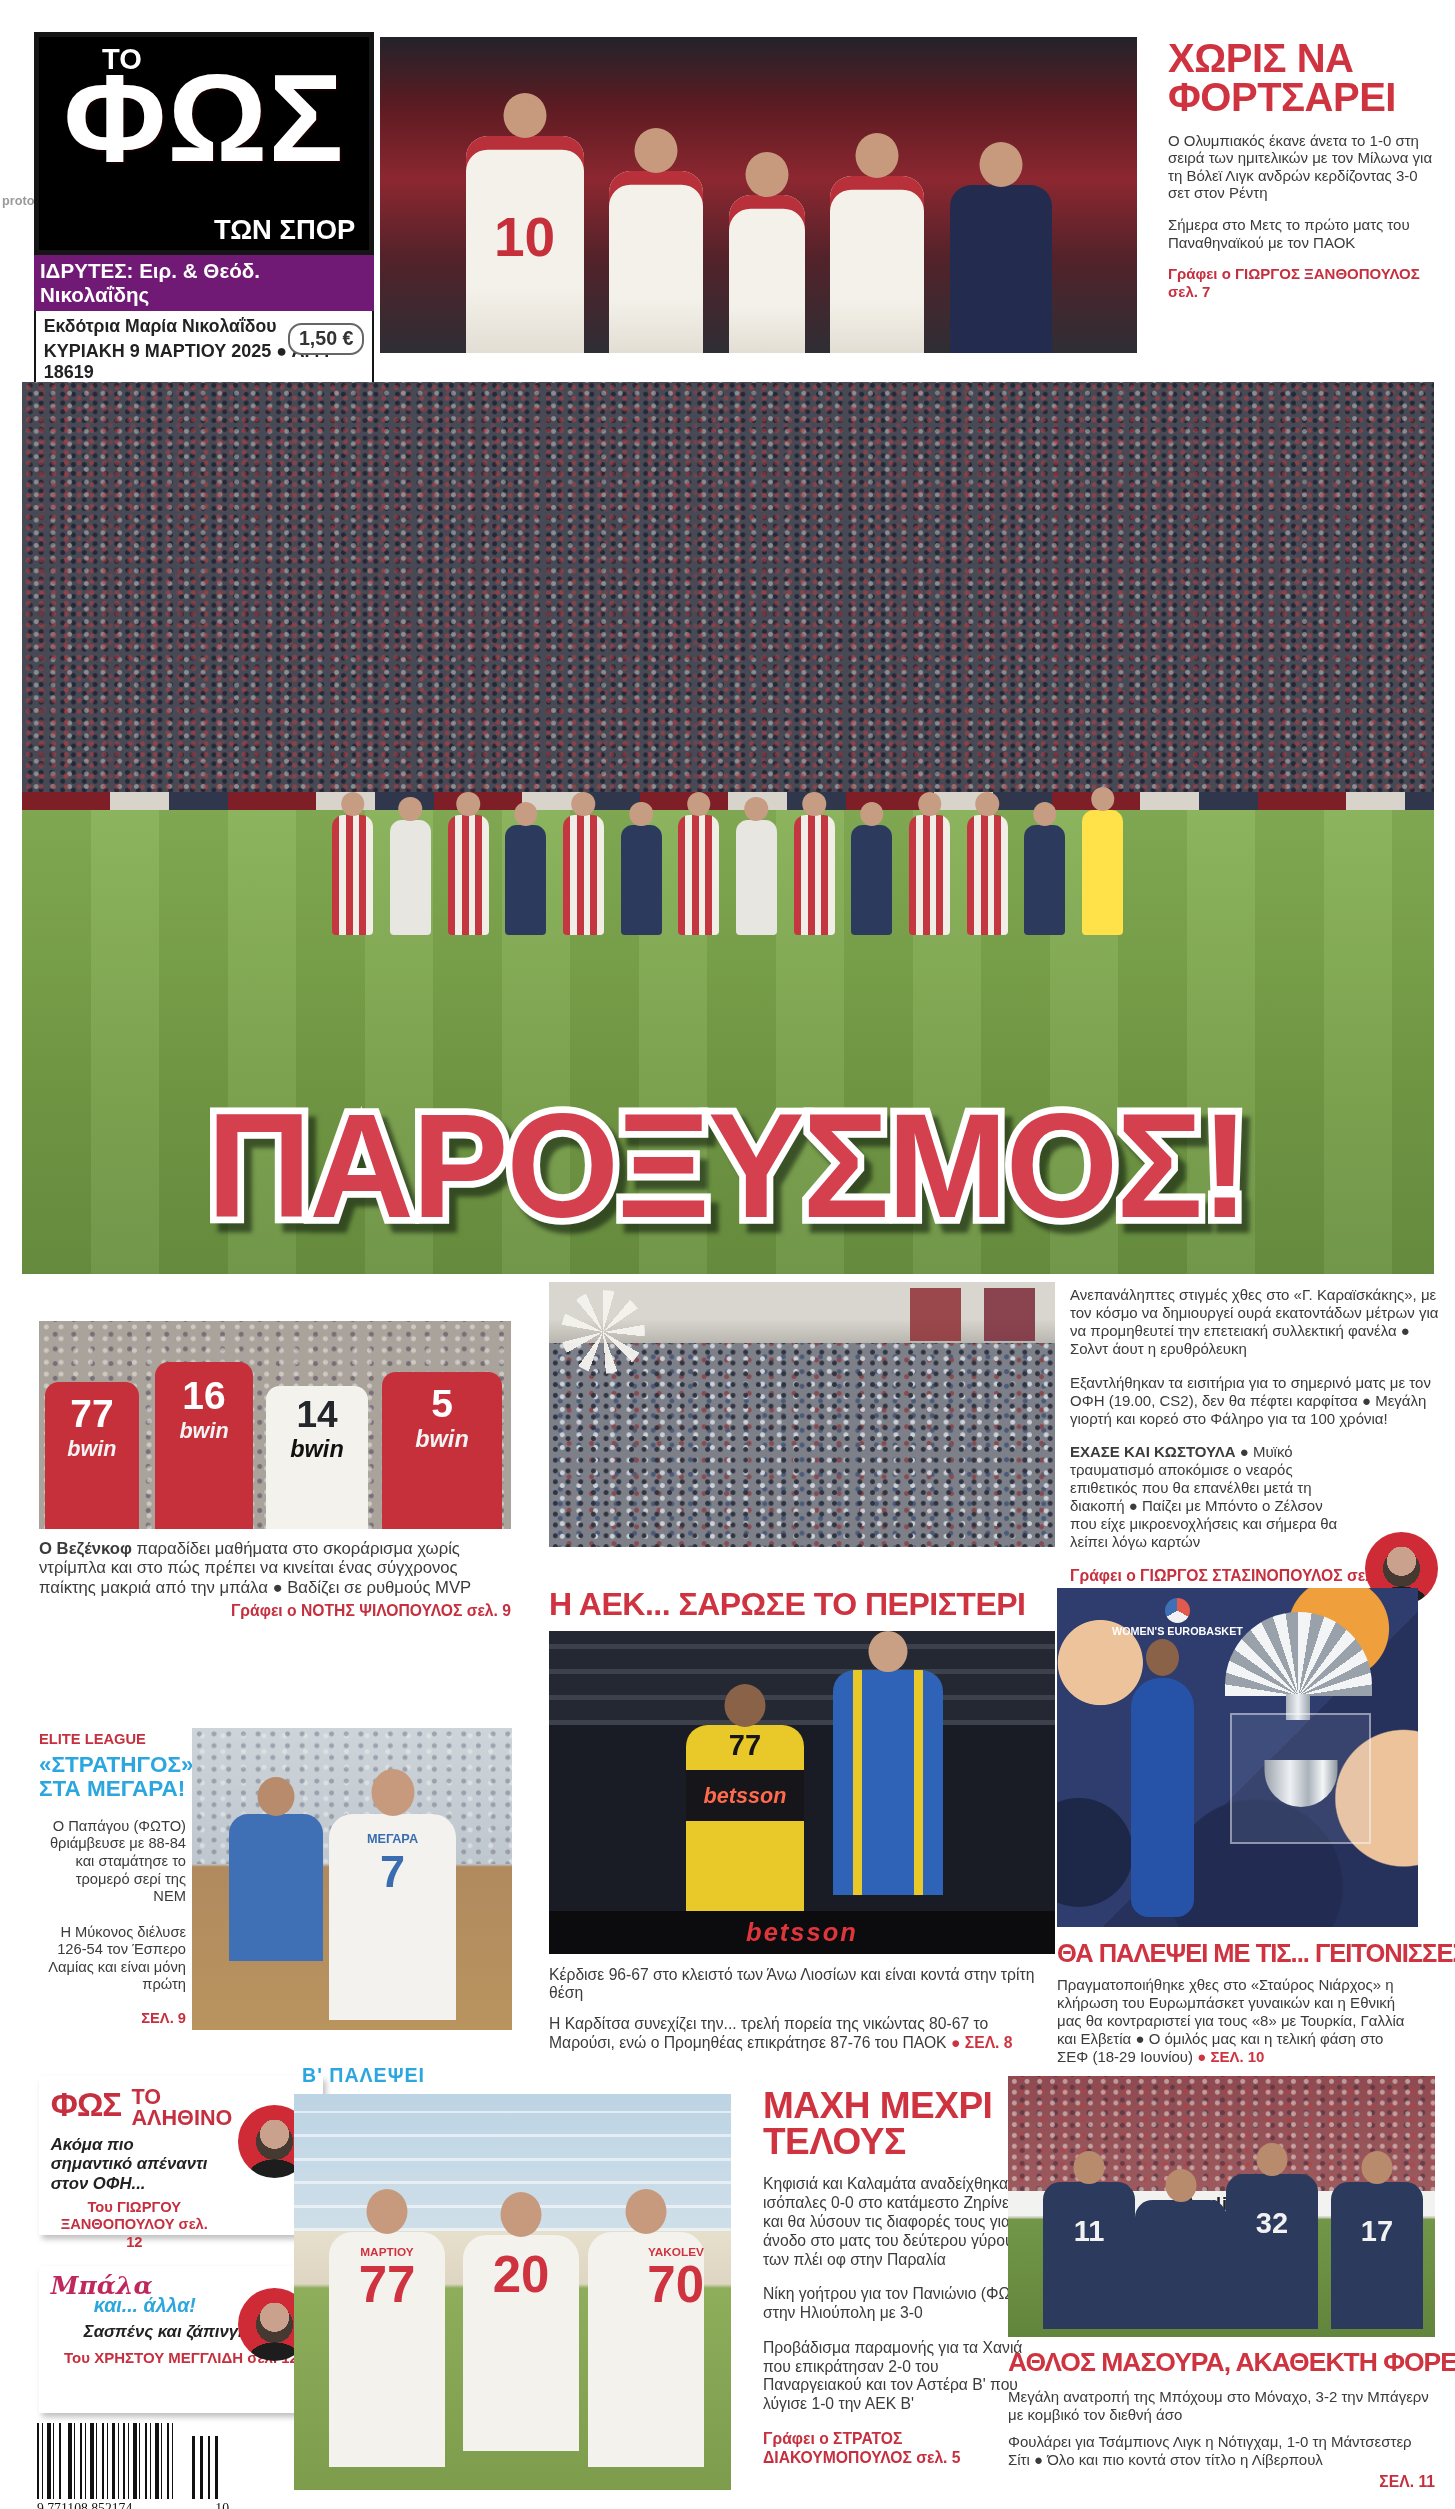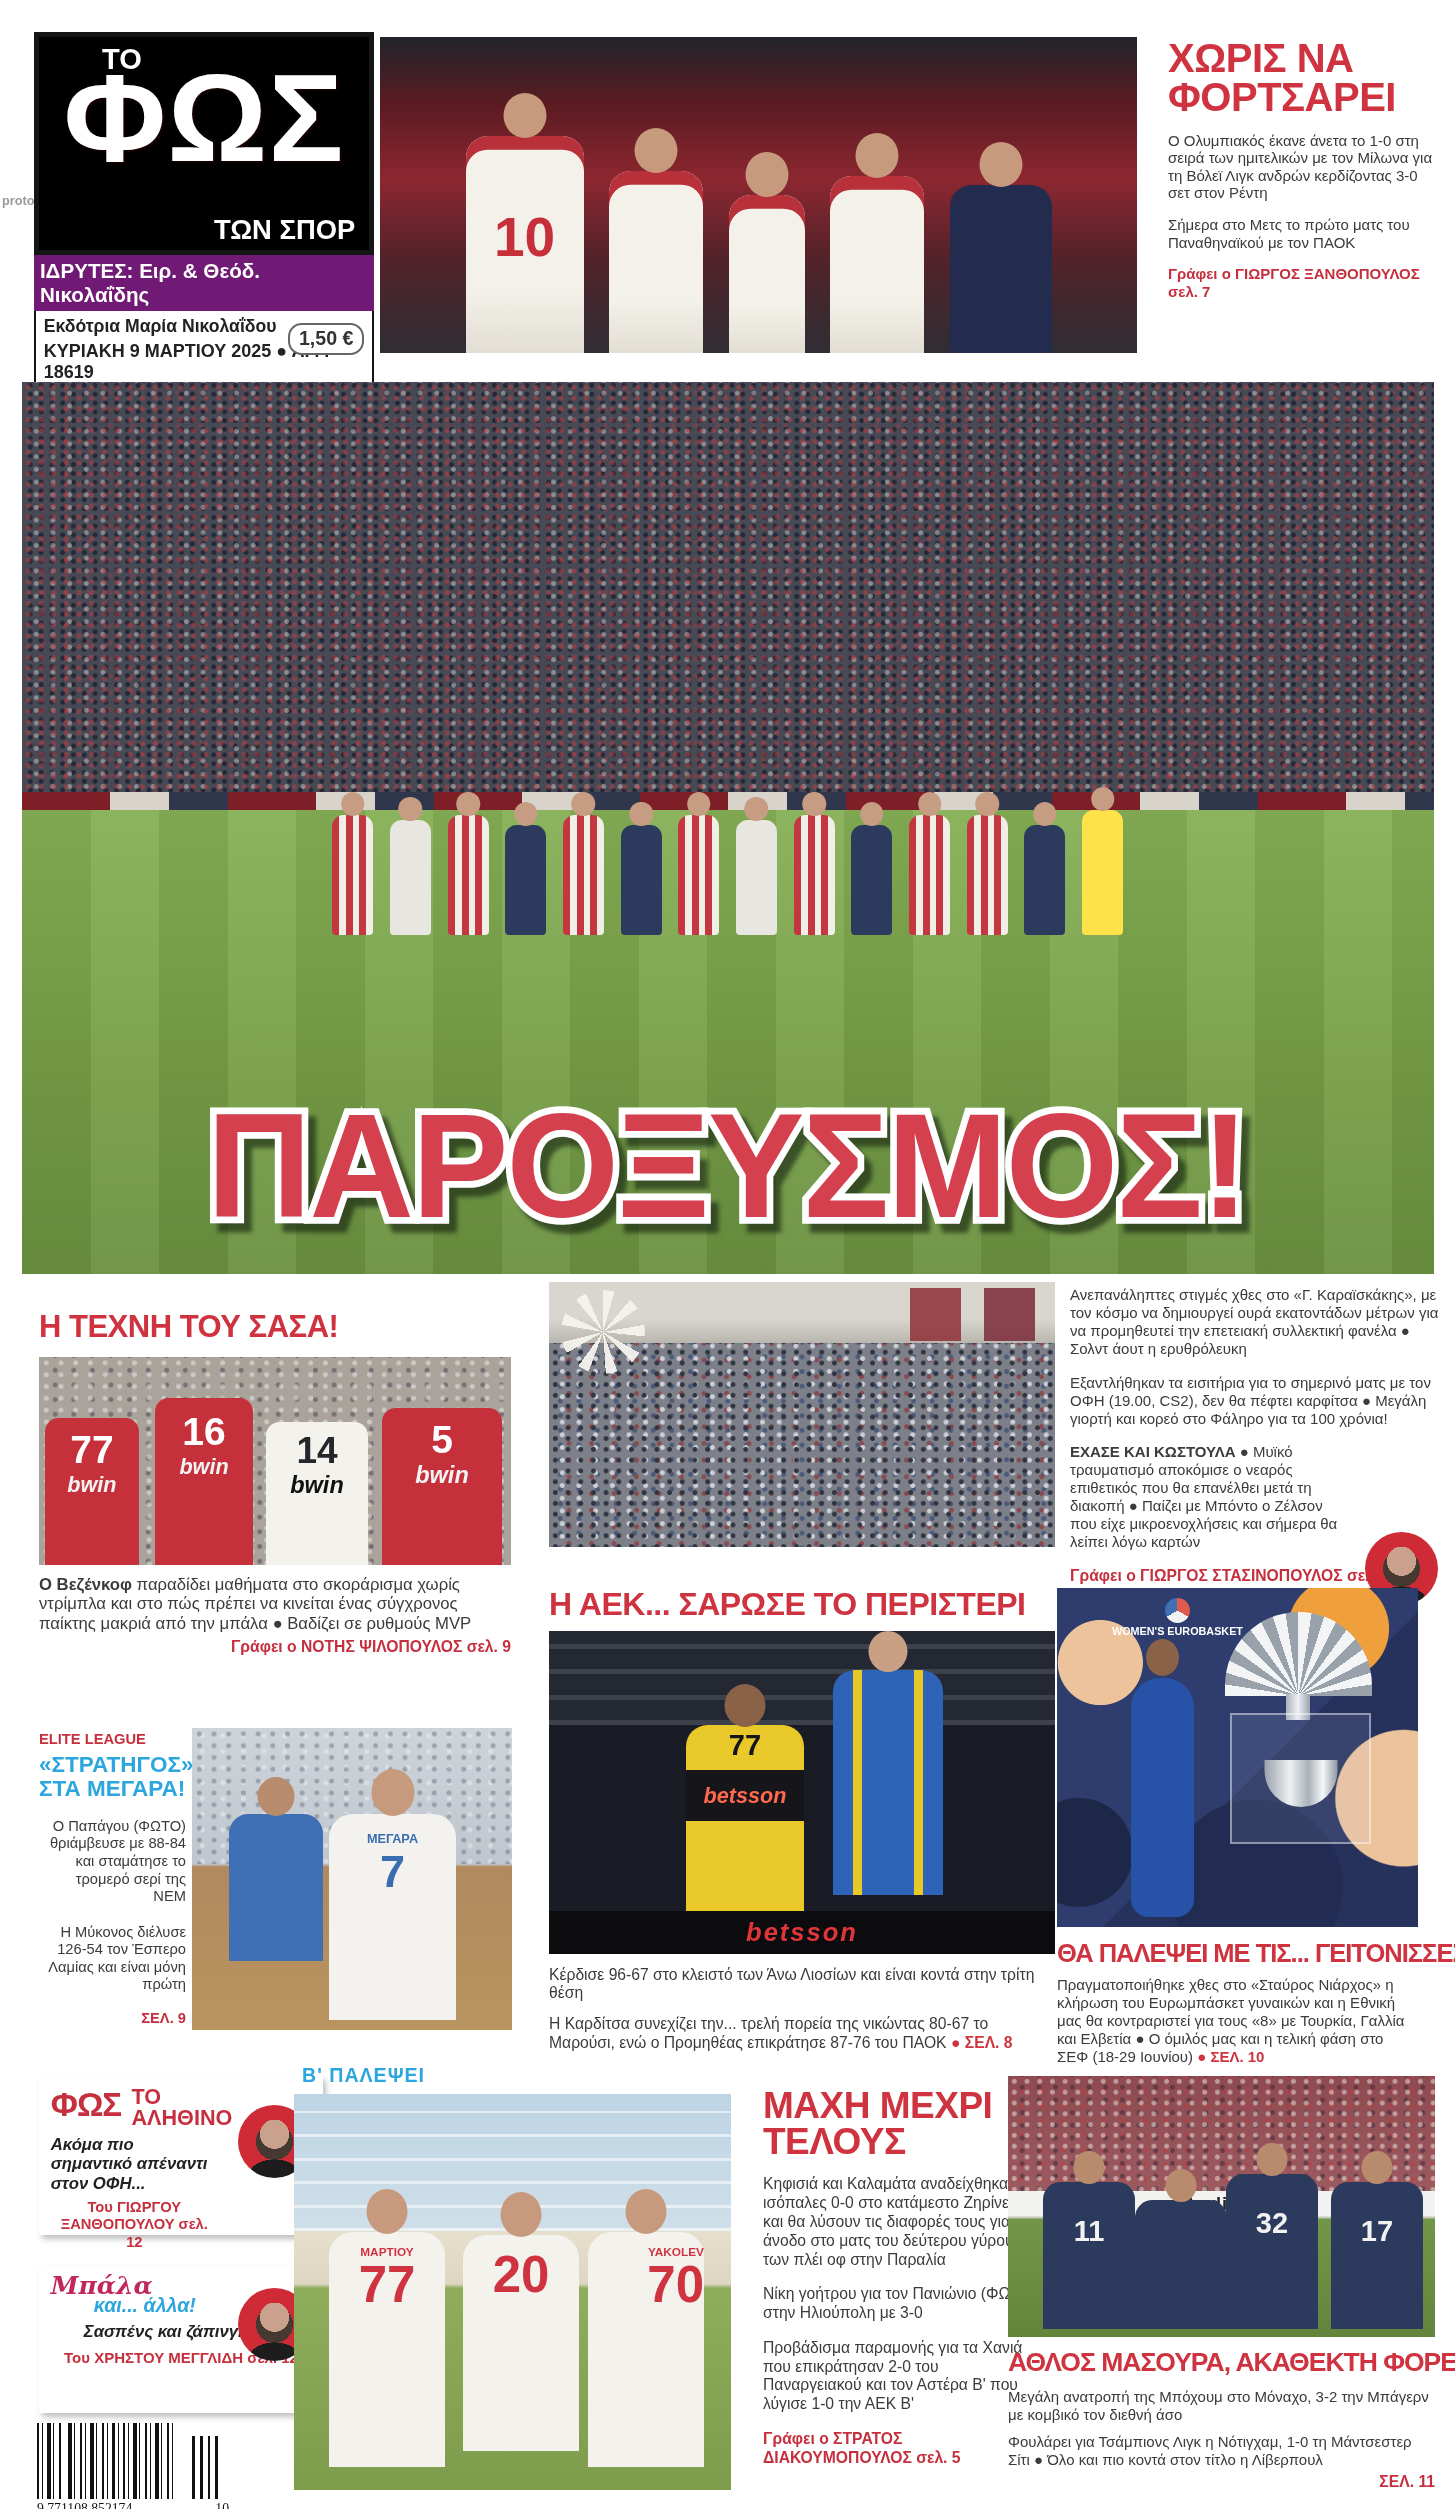--- a/index.html
+++ b/index.html
@@ -293,21 +293,20 @@
     </div>
     <div class="mp-headline">
       <span class="outline-wrap">
         <span class="outline-stroke">ΠΑΡΟΞΥΣΜΟΣ!</span>
         <span class="outline-fill">ΠΑΡΟΞΥΣΜΟΣ!</span>
       </span>
     </div>
   </div>
 
   <div class="abs sasa">
-    <h3 class="hl">Η ΤΕΧΝΗ ΤΟΥ ΣΑΣΑ!</h3>
     <div class="sasa-photo">
       <div class="jersey jr" style="left:5.9px;width:94px;height:147px;">
         <span class="num" style="font-size:39px;color:#fff;margin-top:9.8px;">77</span>
         <span class="spon" style="font-size:21.6px;color:#f3f3f3;">bwin</span>
       </div>
       <div class="jersey jr" style="left:116px;width:98px;height:167px;">
         <span class="num" style="font-size:39px;color:#fff;margin-top:11.8px;">16</span>
         <span class="spon" style="font-size:21.6px;color:#f3f3f3;">bwin</span>
       </div>
       <div class="jersey jw" style="left:227px;width:102px;height:143px;">

